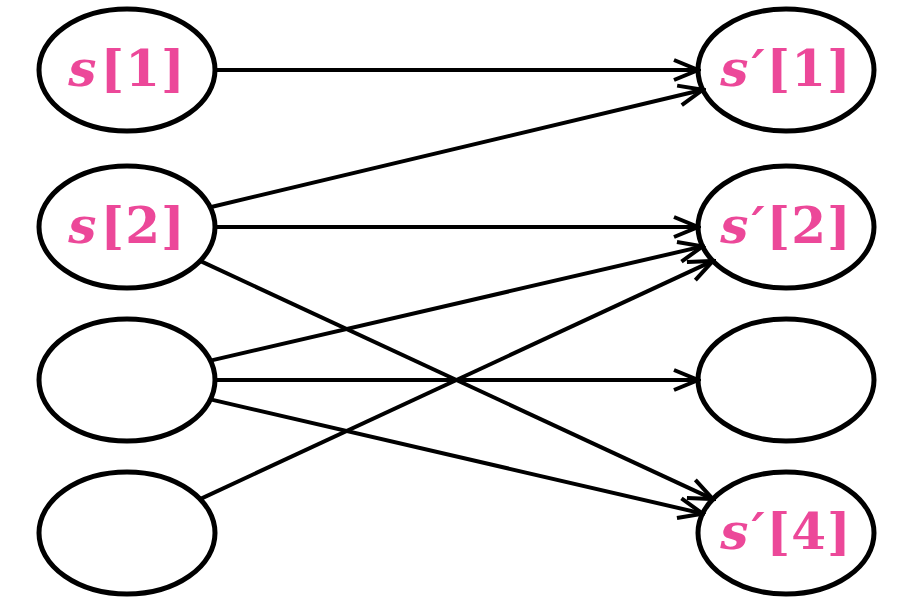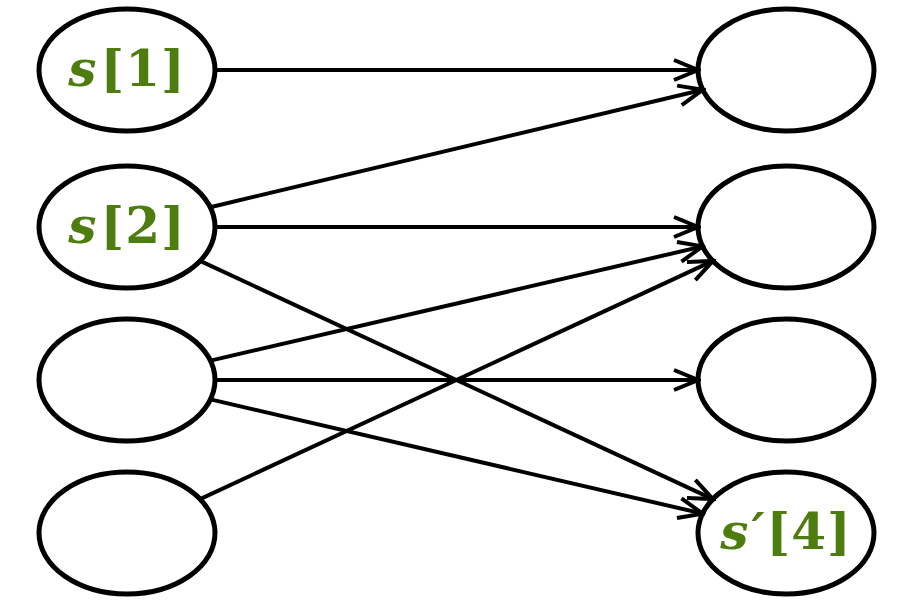--- a/index.html
+++ b/index.html
@@ -21,21 +21,21 @@
     left: 0;
     top: 0;
     width: 900px;
     height: 600px;
   }
   .node-label {
     position: absolute;
     transform: translate(-50%, -52%);
     font-size: 50px;
     font-weight: 600;
-    color: #4d7c0f;
+    color: #ec4899;
     white-space: nowrap;
     letter-spacing: 1px;
     line-height: 1;
   }
   .node-label .var   { font-style: italic; }
   .node-label .prime { font-style: italic; font-weight: 700; margin: 0 1px 0 2px; }
   .node-label .idx   { font-style: normal; }
 </style>
 </head>
 <body>
@@ -64,17 +64,19 @@
       <line x1="210.4" y1="399.4" x2="702.6" y2="513.6" stroke="#000000" stroke-width="4" marker-end="url(#vee)"></line>
       <line x1="200.1" y1="499.1" x2="712.9" y2="260.9" stroke="#000000" stroke-width="4" marker-end="url(#vee)"></line>
     </svg>
 
   <div class="node-label" style="left: 127px; top: 70px;"><span class="var">s</span><span class="prime"></span><span class="idx">[1]</span></div>
 
   <div class="node-label" style="left: 127px; top: 227px; text-align: center;"><span class="var">s</span><span class="prime"></span><span class="idx">[2]</span></div>
 
 
 
+  <div class="node-label" style="left: 786px; top: 70px;"><span class="var">s</span><span class="prime">′</span><span class="idx">[1]</span></div>
 
+  <div class="node-label" style="left: 786px; top: 227px;"><span class="var">s</span><span class="prime">′</span><span class="idx">[2]</span></div>
 
 
   <div class="node-label" style="left: 786px; top: 533px;"><span class="var">s</span><span class="prime">′</span><span class="idx">[4]</span></div>
 </div>
 
 </body></html>

